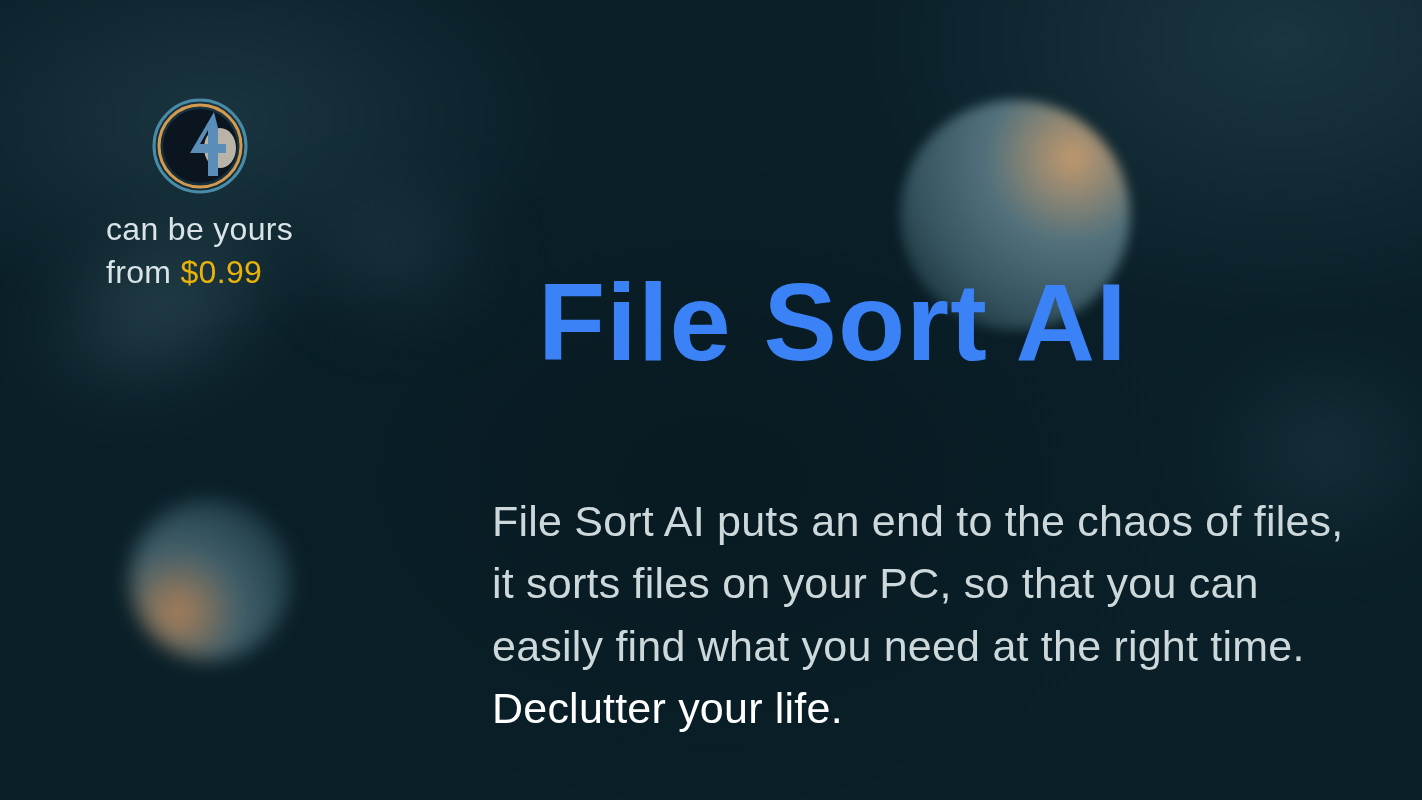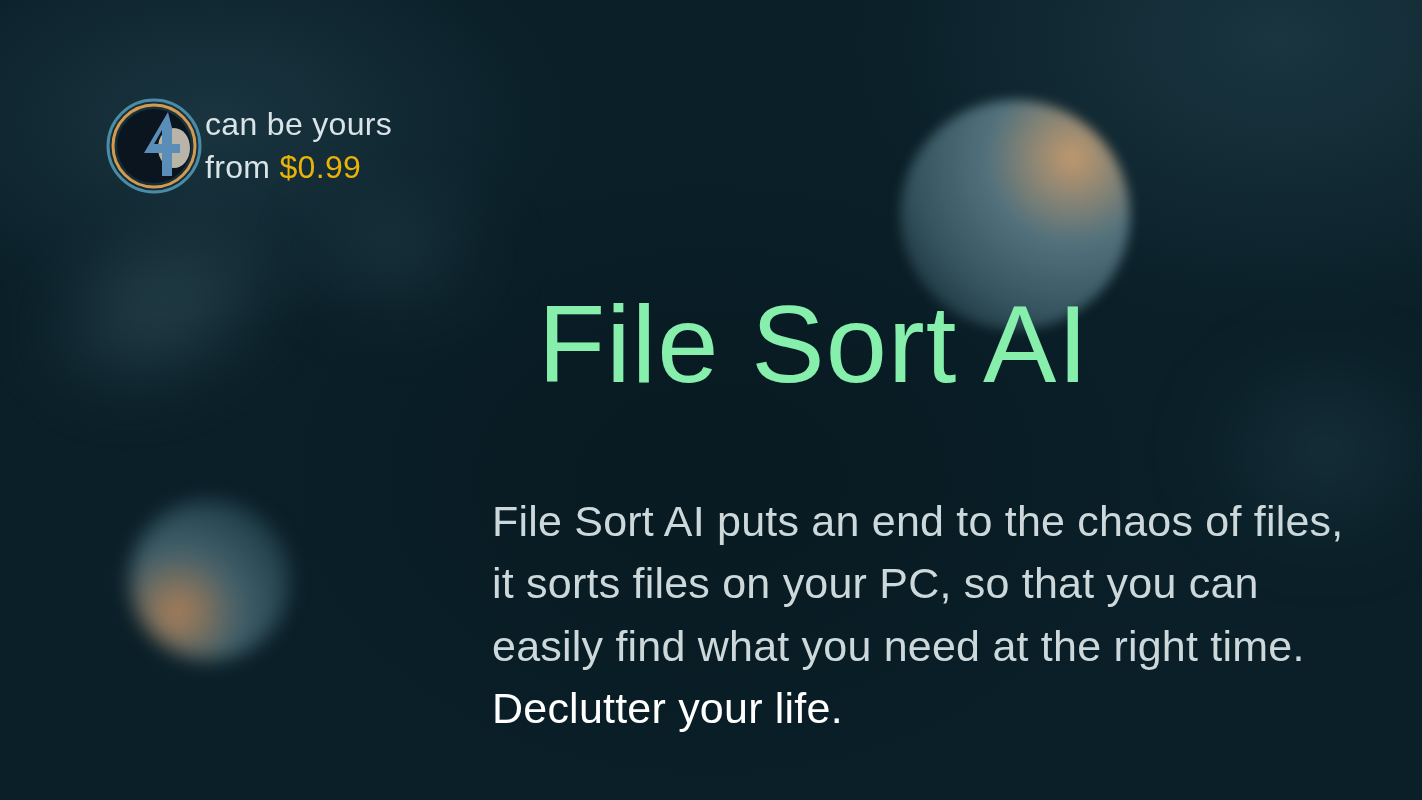--- a/index.html
+++ b/index.html
@@ -61,21 +61,22 @@
       background: radial-gradient(ellipse, #2a4a55 0%, transparent 70%);
       filter: blur(40px);
       opacity: 0.5;
     }
     .badge {
       position: absolute;
       left: 106px;
       top: 98px;
       display: flex;
       align-items: center;
-      gap: 3px;
+      gap: 14px;
+      flex-direction: column;
     }
     .badge-icon {
       width: 96px;
       height: 96px;
       position: relative;
       flex-shrink: 0;
     }
     .badge-text {
       font-size: 32px;
       font-weight: 300;
@@ -83,25 +84,25 @@
       line-height: 1.35;
       color: #d8e4e8;
     }
     .badge-text .price {
       font-weight: 400;
       color: #eab308;
     }
     .title {
       position: absolute;
       left: 538px;
-      top: 280px;
+      top: 258px;
       font-size: 110px;
-      font-weight: 400;
+      font-weight: 700;
       letter-spacing: 0.01em;
-      color: #86efac;
+      color: #3b82f6;
     }
     .description {
       position: absolute;
       left: 492px;
       top: 490px;
       width: 865px;
       font-size: 43px;
       font-weight: 300;
       line-height: 1.45;
       letter-spacing: 0.005em;

